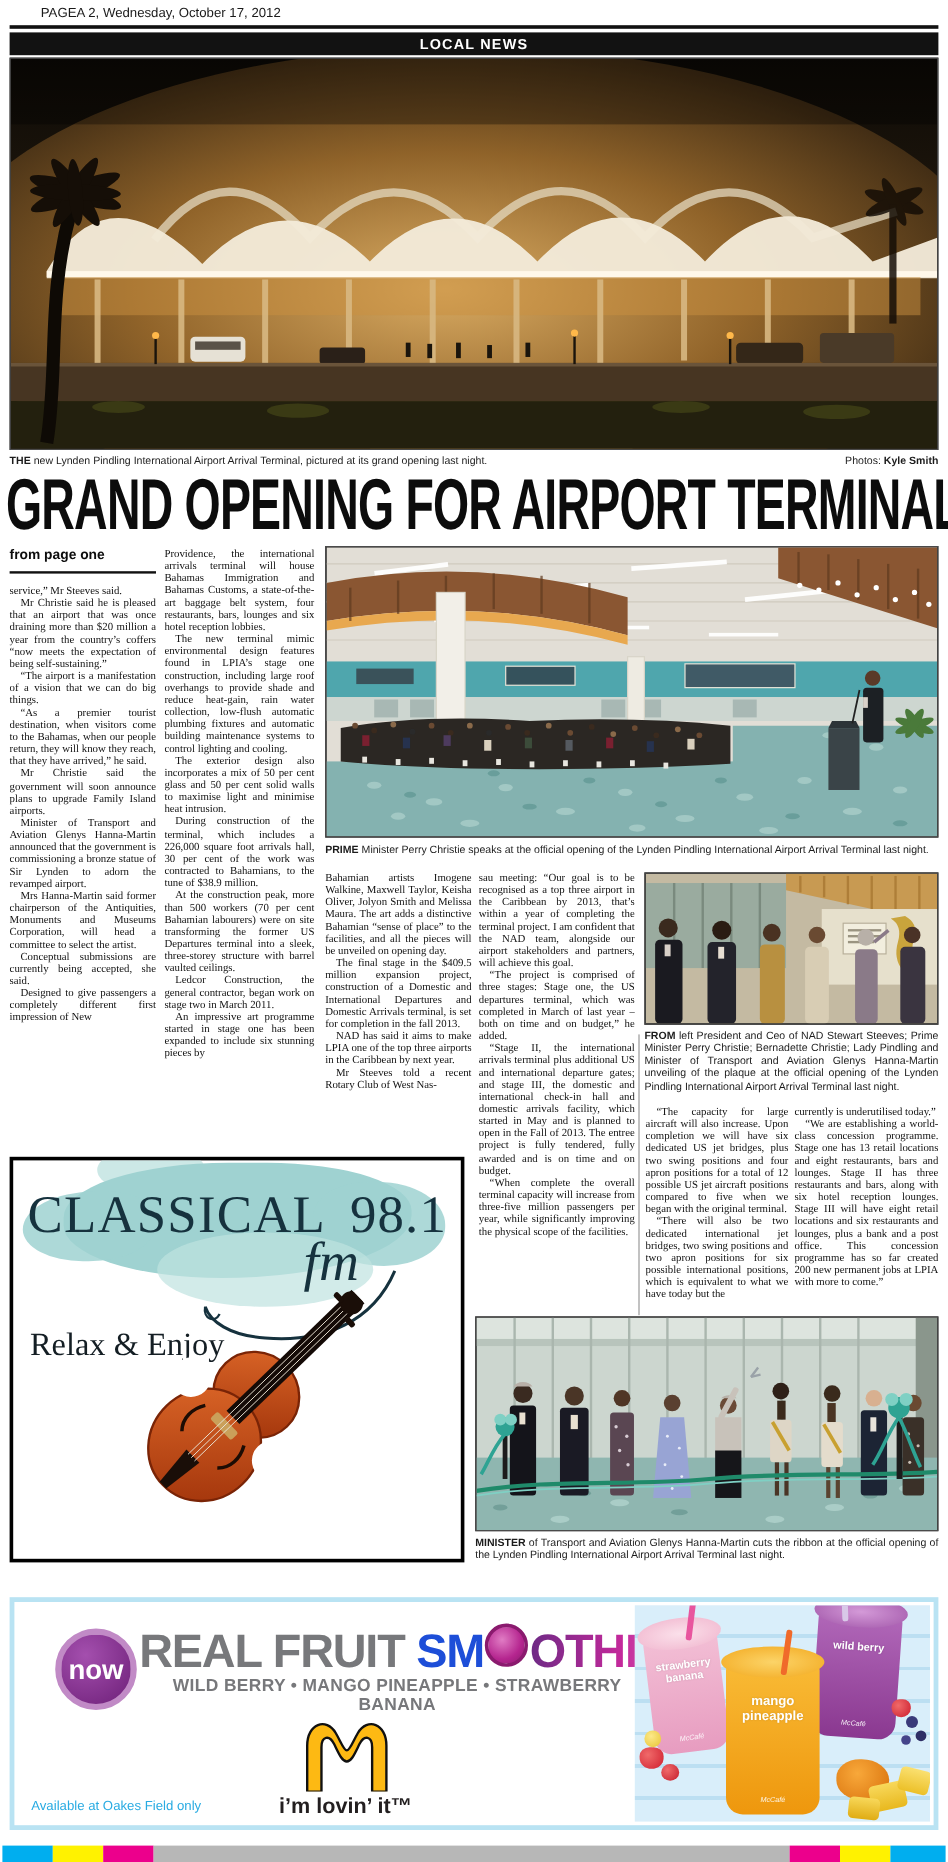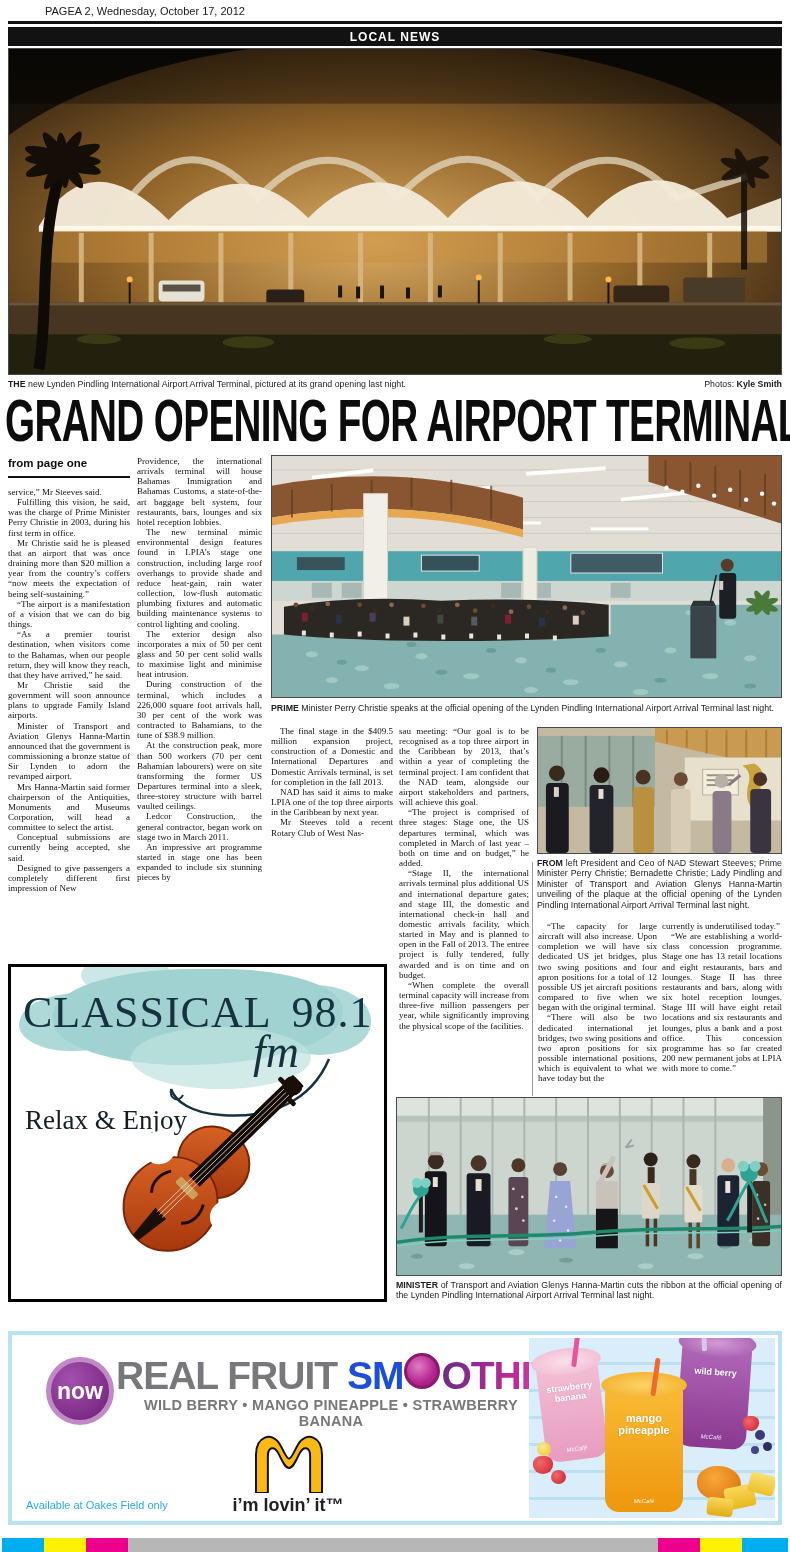--- a/index.html
+++ b/index.html
@@ -1,19 +1,19 @@
 <!DOCTYPE html>
 <html><head>
 <meta charset="utf-8">
 <style>
   html,body{margin:0;padding:0;background:#e9e9e9;}
   .page{position:relative;width:790px;height:1552px;background:#fff;margin:0 auto;overflow:hidden;
         font-family:"Liberation Serif",serif;color:#111;}
   
-  .dateline{position:absolute;left:24px;top:5px;font:11px "Liberation Sans",sans-serif;color:#1a1a1a;padding-left:21px;}
+  .dateline{position:absolute;left:13px;top:5px;font:11px "Liberation Sans",sans-serif;color:#1a1a1a;padding-left:21px;}
   .masthead{position:absolute;right:8px;top:5px;font:bold 11px "Liberation Sans",sans-serif;color:#1a1a1a;margin-top:44px;}
   .head-rule{position:absolute;left:8px;right:8px;top:21px;height:3px;background:#111;}
   .section-bar{position:absolute;left:8px;right:8px;top:27px;height:19px;background:#121212;
                display:flex;align-items:center;justify-content:center;}
   .section-bar span{color:#fff;font:bold 12px "Liberation Sans",sans-serif;letter-spacing:1px;}
   
   .photo{position:absolute;overflow:hidden;border:1px solid #4a4a4a;box-sizing:border-box;background:#222;}
   .photo svg{display:block;width:100%;height:100%;}
   .photo-main{left:8px;top:48px;width:774px;height:327px;}
   .photo-interior{left:271px;top:455px;width:511px;height:243px;}
@@ -199,21 +199,20 @@
     <span class="credit"><span>Photos: </span><b>Kyle Smith</b></span>
     <b>THE</b><span> new Lynden Pindling International Airport Arrival Terminal, pictured at its grand opening last night.</span>
   </div>
 
   <h1 class="headline" style="margin:0;">GRAND OPENING FOR AIRPORT TERMINAL</h1>
 
   <div class="kicker">from page one</div>
 
   <div class="col col1">
     <p class="nof">service,” Mr Steeves said.</p>
-    <p>Fulfilling this vision, he said, was the charge of Prime Minister Perry Christie in 2003, during his first term in office.</p>
     <p>Mr Christie said he is pleased that an airport that was once draining more than $20 million a year from the country’s coffers “now meets the expectation of being self-sustaining.”</p>
     <p>“The airport is a manifestation of a vision that we can do big things.</p>
     <p>“As a premier tourist destination, when visitors come to the Bahamas, when our people return, they will know they reach, that they have arrived,” he said.</p>
     <p>Mr Christie said the government will soon announce plans to upgrade Family Island airports.</p>
     <p>Minister of Transport and Aviation Glenys Hanna-Martin announced that the government is commissioning a bronze statue of Sir Lynden to adorn the revamped airport.</p>
     <p>Mrs Hanna-Martin said former chairperson of the Antiquities, Monuments and Museums Corporation, will head a committee to select the artist.</p>
     <p>Conceptual submissions are currently being accepted, she said.</p>
     <p>Designed to give passengers a completely different first impression of New</p>
   </div>
   <div class="col col2">
@@ -373,20 +372,21 @@
         <ellipse cx="492" cy="148" rx="14" ry="4" transform="rotate(60 492 148)"></ellipse>
         <ellipse cx="492" cy="148" rx="14" ry="4" transform="rotate(-60 492 148)"></ellipse>
       </g>
     </svg>
   </div>
   <div class="cap cap-prime">
     <b>PRIME</b><span> Minister Perry Christie speaks at the official opening of the Lynden Pindling International Airport Arrival Terminal last night.</span>
   </div>
 
   <div class="col col3">
+    <p class="nof">Bahamian artists Imogene Walkine, Maxwell Taylor, Keisha Oliver, Jolyon Smith and Melissa Maura. The art adds a distinctive Bahamian “sense of place” to the facilities, and all the pieces will be unveiled on opening day.</p>
     <p>The final stage in the $409.5 million expansion project, construction of a Domestic and International Departures and Domestic Arrivals terminal, is set for completion in the fall 2013.</p>
     <p>NAD has said it aims to make LPIA one of the top three airports in the Caribbean by next year.</p>
     <p>Mr Steeves told a recent Rotary Club of West Nas-</p>
   </div>
   <div class="col col4">
     <p class="nof">sau meeting: “Our goal is to be recognised as a top three airport in the Caribbean by 2013, that’s within a year of completing the terminal project. I am confident that the NAD team, alongside our airport stakeholders and partners, will achieve this goal.</p>
     <p>“The project is comprised of three stages: Stage one, the US departures terminal, which was completed in March of last year – both on time and on budget,” he added.</p>
     <p>“Stage II, the international arrivals terminal plus additional US and international departure gates; and stage III, the domestic and international check-in hall and domestic arrivals facility, which started in May and is planned to open in the Fall of 2013. The entree project is fully tendered, fully awarded and is on time and on budget.</p>
     <p>“When complete the overall terminal capacity will increase from three-five million passengers per year, while significantly improving the physical scope of the facilities.</p>
   </div>

